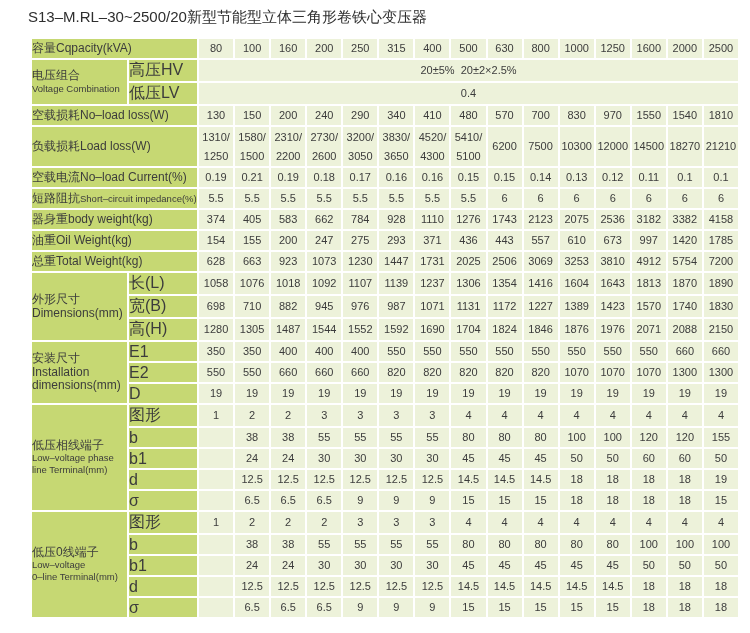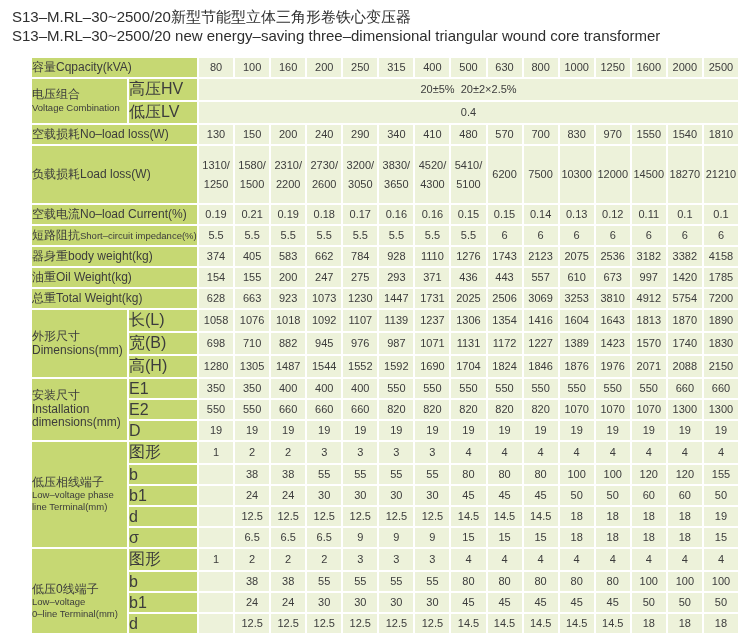--- a/index.html
+++ b/index.html
@@ -1,39 +1,38 @@
 <!DOCTYPE html>
 <html style="--label-bg: #c6d873; --cell-bg: #edf2da; --grid: #ffffff; --text: #3c3c3c; --title-color: #2e2e2e;"><head>
 <meta charset="utf-8">
 <style>
   html,body{margin:0;padding:0;background:#ffffff;}
   body{width:750px;height:633px;overflow:hidden;font-family:"Liberation Sans",sans-serif;}
   .page{position:relative;width:750px;height:633px;}
-  .titles{padding:7px 0 0 12px;color:var(--title-color,#2e2e2e);font-size:15px;line-height:19px;}
+  .titles{padding:7px 0 0 28px;color:var(--title-color,#2e2e2e);font-size:15px;line-height:19px;}
   table.spec{border-collapse:collapse;table-layout:fixed;margin:11px 0 0 30px;width:710px;}
   table.spec td{border:2px solid var(--grid,#ffffff);padding:0;color:var(--text,#3c3c3c);overflow:hidden;}
   table.spec tr{height:19px;}
-  table.spec tr.tall{height:59px;}
+  table.spec tr.tall{height:41px;}
   td.label{background:var(--label-bg,#c6d873);font-size:12px;padding:1px 2px 1px 6px;vertical-align:middle;line-height:13px;white-space:nowrap;}
   td.label .seg-sm{font-size:9.5px;}
   td.label div.seg-lg{line-height:13.5px;}
   td.label div.seg-sm{line-height:12px;}
   td.sub{background:var(--label-bg,#c6d873);font-size:16px;padding-left:8px;vertical-align:middle;white-space:nowrap;}
   td.cell{background:var(--cell-bg,#edf2da);font-size:11px;text-align:center;vertical-align:middle;white-space:pre-line;line-height:19px;}
   td.cell.merged{white-space:pre;}
   col.col-label{width:97px;}
   col.col-sub{width:70px;}
 </style>
 </head>
 <body>
 
 <div class="page">
   <div class="titles">
     <div>S13–M.RL–30~2500/20新型节能型立体三角形卷铁心变压器</div>
-    <div>S13–M.RL–30~2500/20 new energy–saving three–dimensional triangular wound core transformer</div>
   </div>
   <table class="spec">
     <colgroup>
       <col class="col-label">
         <col class="col-sub">
       <col>
         <col>
         <col>
         <col>
         <col>

